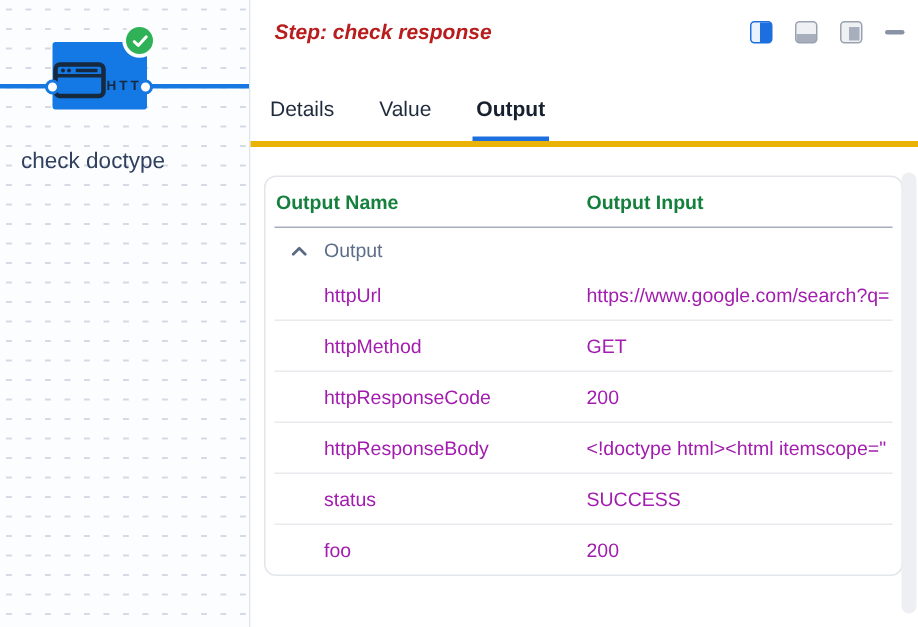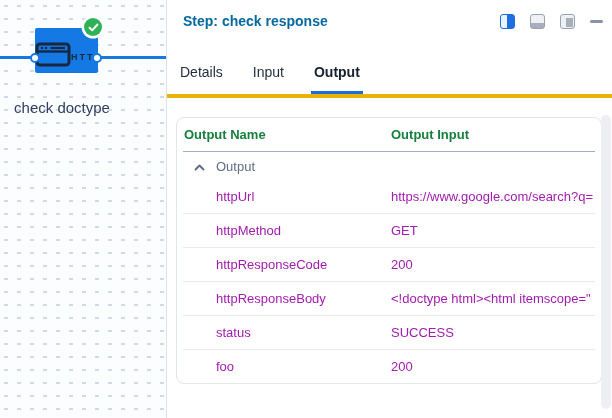--- a/index.html
+++ b/index.html
@@ -58,21 +58,21 @@
     background:#e0e3e8;
   }
 
   
   .panel { position:absolute; left:167px; top:0; right:0; bottom:0; background:#fff; }
 
   .panel-header {
     display:flex; justify-content:space-between; align-items:flex-start;
     padding:13px 9px 0 16px; height:30px;
   }
-  .panel-title { font-size:14px; font-weight:700; color:#0369a1; line-height:17px; }
+  .panel-title { font-size:14px; font-weight:700; color:#b91c1c; line-height:17px;font-style:italic; }
   .controls { display:flex; gap:15px; align-items:center; padding-top:1px; }
   .ctl { width:15px; height:15px; border-radius:3px; position:relative; }
   .ctl-split {
     border:1.5px solid #1d6fe0;
     background:linear-gradient(to right, #e9f2fe 0 46%, #1d6fe0 46%);
   }
   .ctl-bottom {
     border:1.5px solid #9aa2b1;
     background:linear-gradient(to bottom, #eef0f4 0 58%, #a7aebc 58%);
   }
@@ -161,21 +161,21 @@
     <div class="controls">
       <div class="ctl ctl-split"></div>
       <div class="ctl ctl-bottom"></div>
       <div class="ctl ctl-right"></div>
       <div class="ctl-min"></div>
     </div>
   </div>
 
   <div class="tabs">
     <div class="tab">Details</div>
-    <div class="tab">Input</div>
+    <div class="tab">Value</div>
     <div class="tab active">Output</div>
   </div>
 
   <div class="content">
     <div class="io-table">
 
       <div class="t-grid t-head">
         <div class="c1">Output Name</div>
         <div class="c2">Output Input</div>
       </div>

